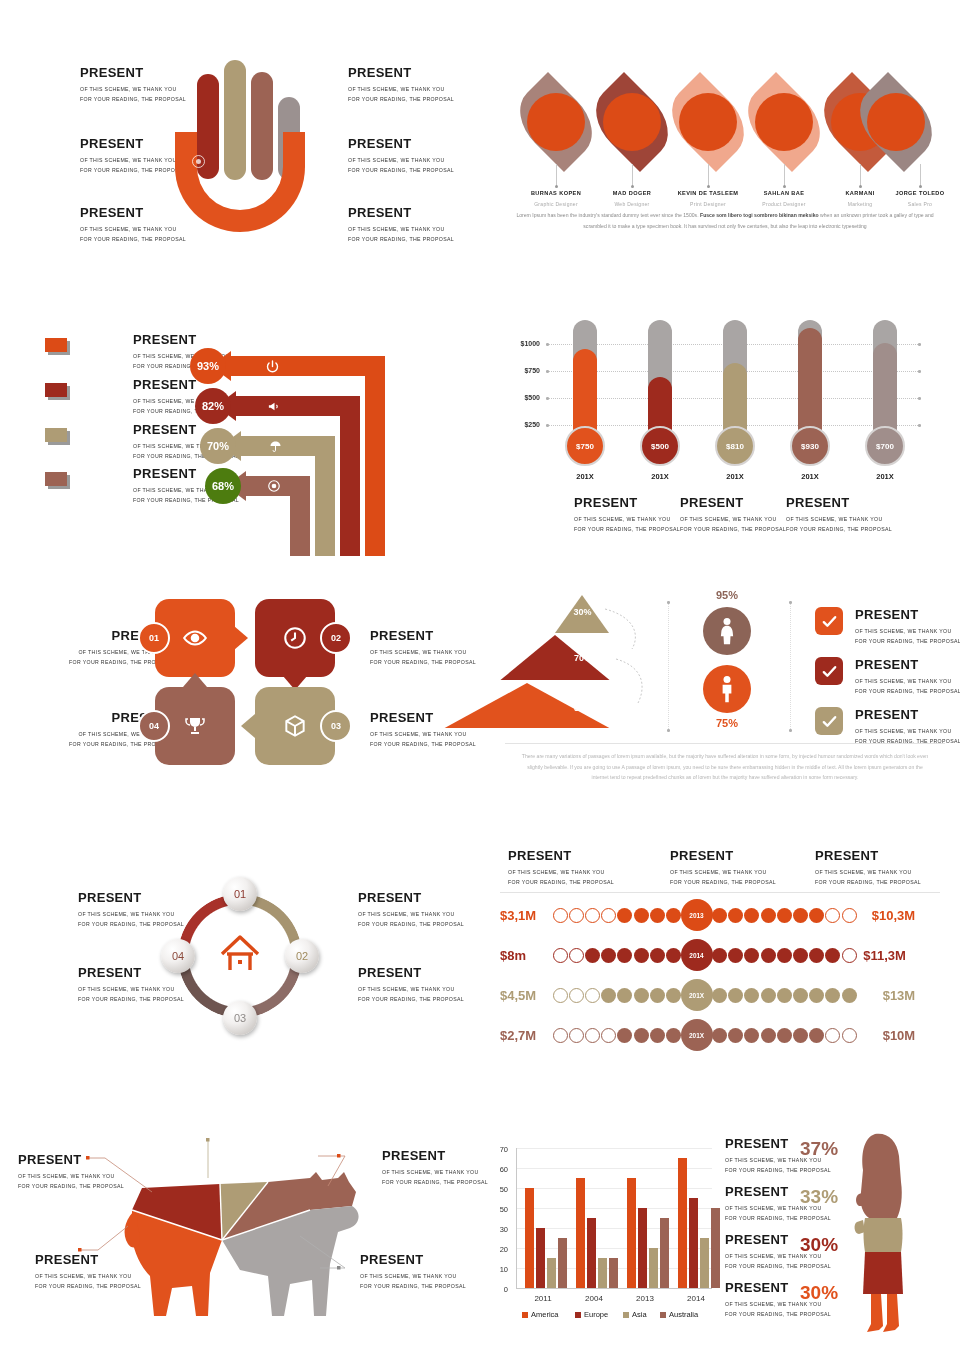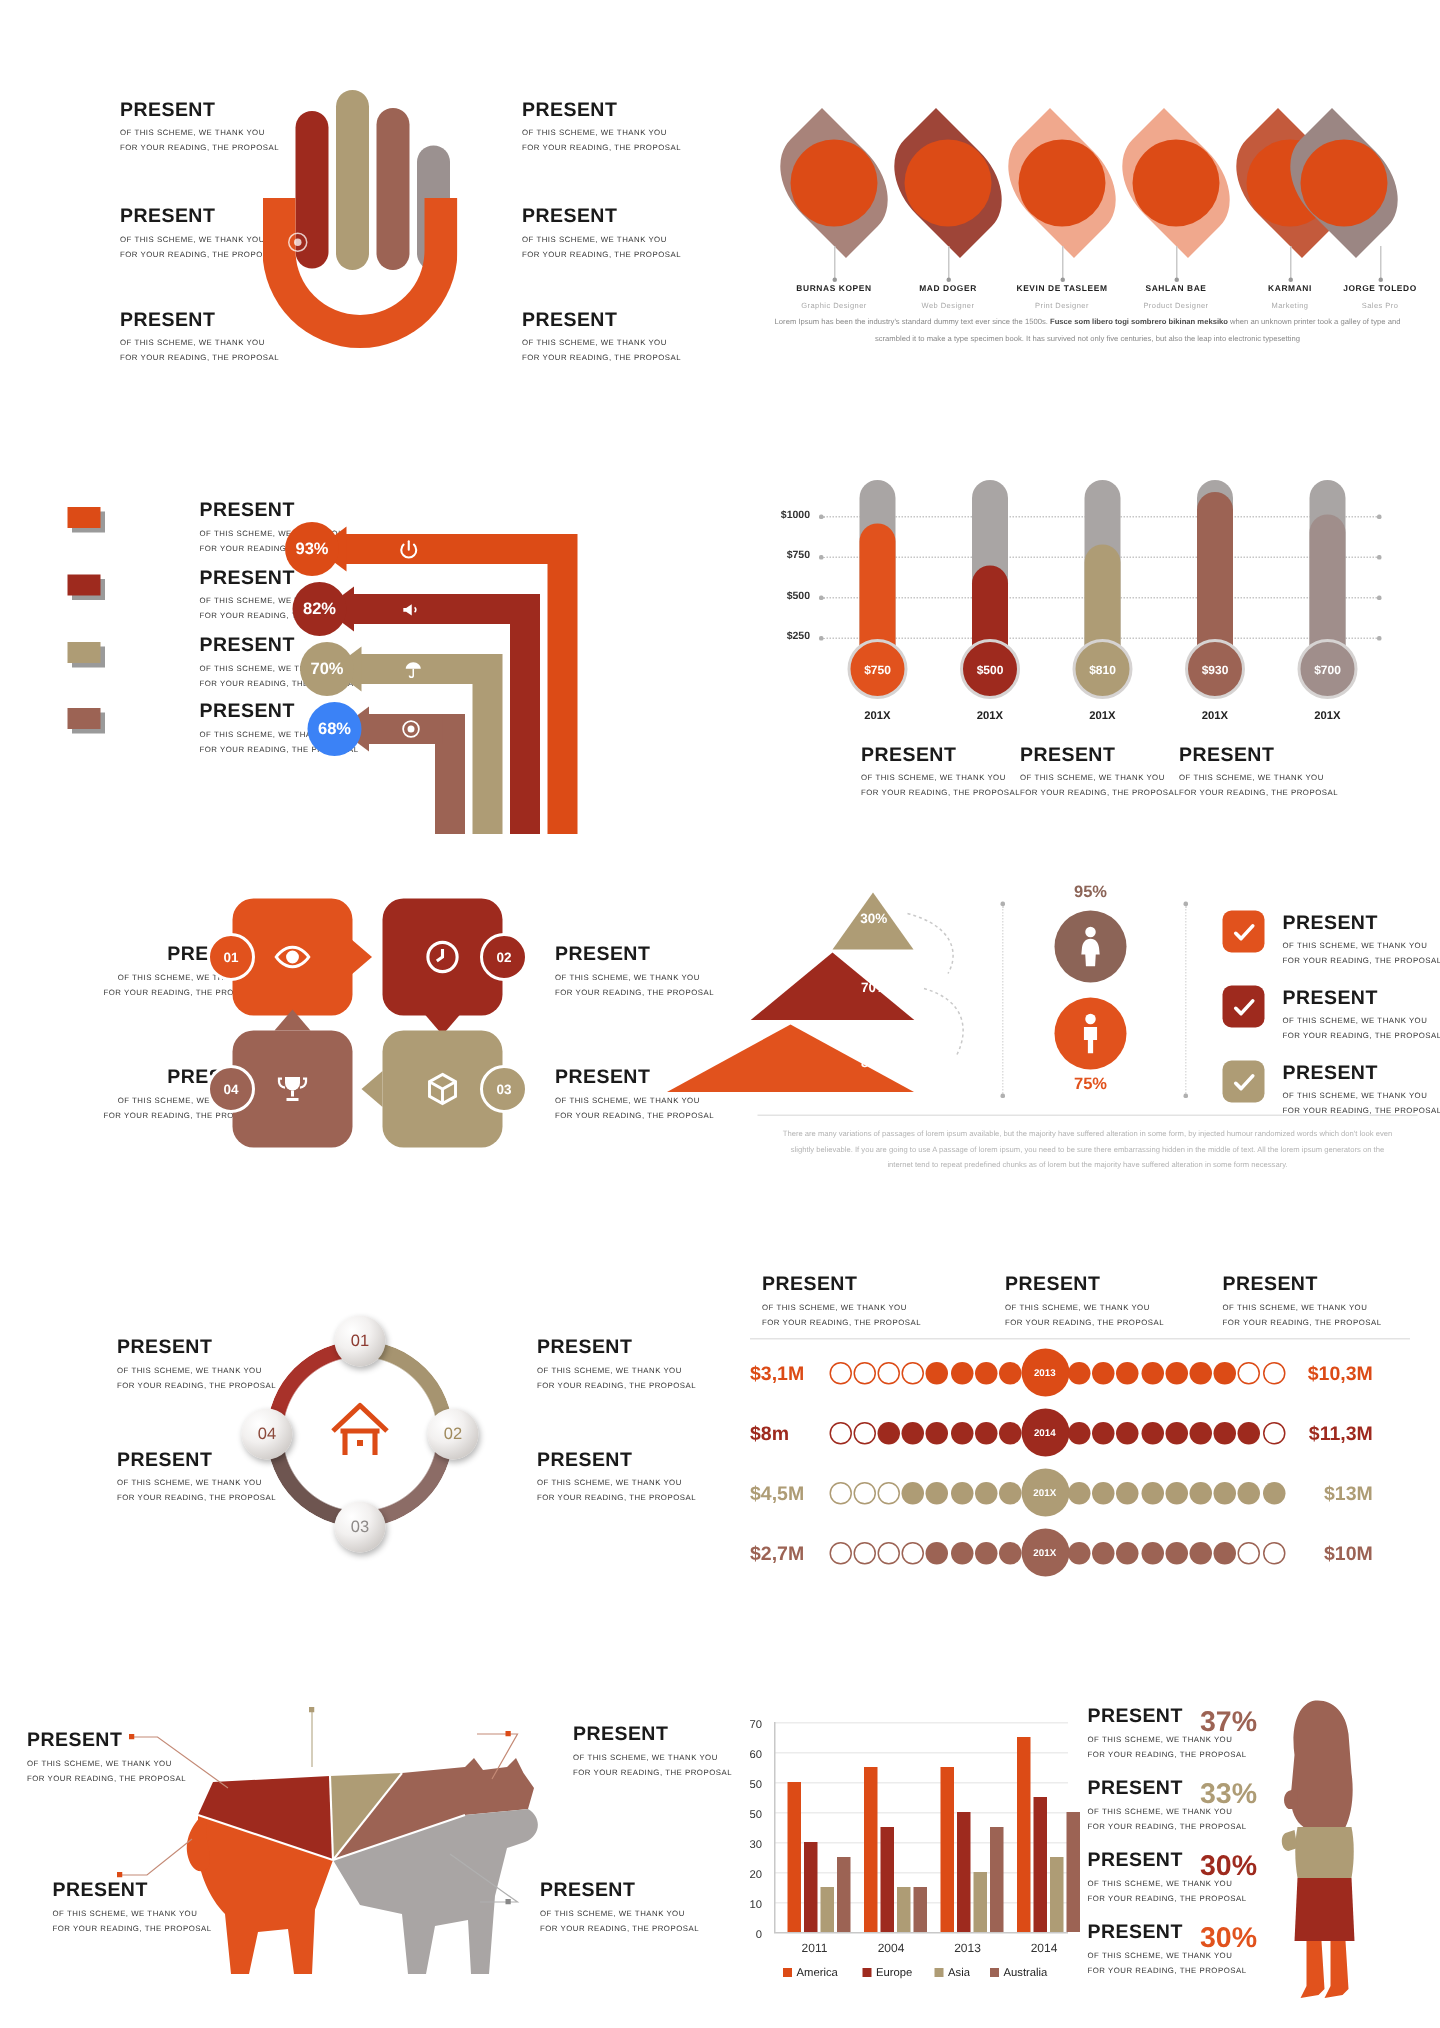--- a/index.html
+++ b/index.html
@@ -380,21 +380,21 @@
             <path d="M12 4c4.5 0 8 3.2 8 7H4c0-3.8 3.5-7 8-7z"></path>
             <path d="M12 11v7a2 2 0 0 1-4 0" stroke="#fff" stroke-width="1.6" fill="none"></path>
           </svg>
       </div>
     </div>
 
     <div>
       <div style="position:absolute;left:95px;top:136px;width:20px;height:80px;background:#9C6354;"></div>
       <div style="position:absolute;left:50px;top:136px;width:50px;height:20px;background:#9C6354;"></div>
       <div style="position:absolute;left:31px;top:131px;width:0;height:0;border-style:solid;border-width:15px 20px 15px 0;border-color:transparent #9C6354 transparent transparent;"></div>
-      <div class="pct-circle" style="left:10px;top:128px;background:#3b82f6;">
+      <div class="pct-circle" style="left:10px;top:128px;background:#4d7c0f;">
           <span>68%</span>
         </div>
       <div class="ar-ico" style="left:72px;top:139px;">
         <svg width="14" height="14" viewBox="0 0 24 24" fill="none" stroke="#fff" stroke-width="2">
             <circle cx="12" cy="12" r="9"></circle>
             <circle cx="12" cy="12" r="3" fill="#fff"></circle>
           </svg>
       </div>
     </div>
   </div>
@@ -760,21 +760,21 @@
         <span class="d f"></span>
         <span class="d f"></span>
         <span class="d f"></span>
         <span class="d f"></span>
         <span class="d f"></span>
         <span class="d f"></span>
         <span class="d f"></span>
         <span class="d f"></span>
         <span class="d h"></span>
       </span>
-    <span class="dv" style="text-align:right;margin-left:6px;">$11,3M</span>
+    <span class="dv" style="margin-left:6px;">$11,3M</span>
   </div>
   <div class="dot-row" id="dotrow2" style="left:10px;top:142px;color:#AE9C75;">
     <span class="dv">$4,5M</span>
     <span class="dots-left" style="display: flex; align-items: center;">
         <span class="d h"></span>
         <span class="d h"></span>
         <span class="d h"></span>
         <span class="d f"></span>
         <span class="d f"></span>
         <span class="d f"></span>

